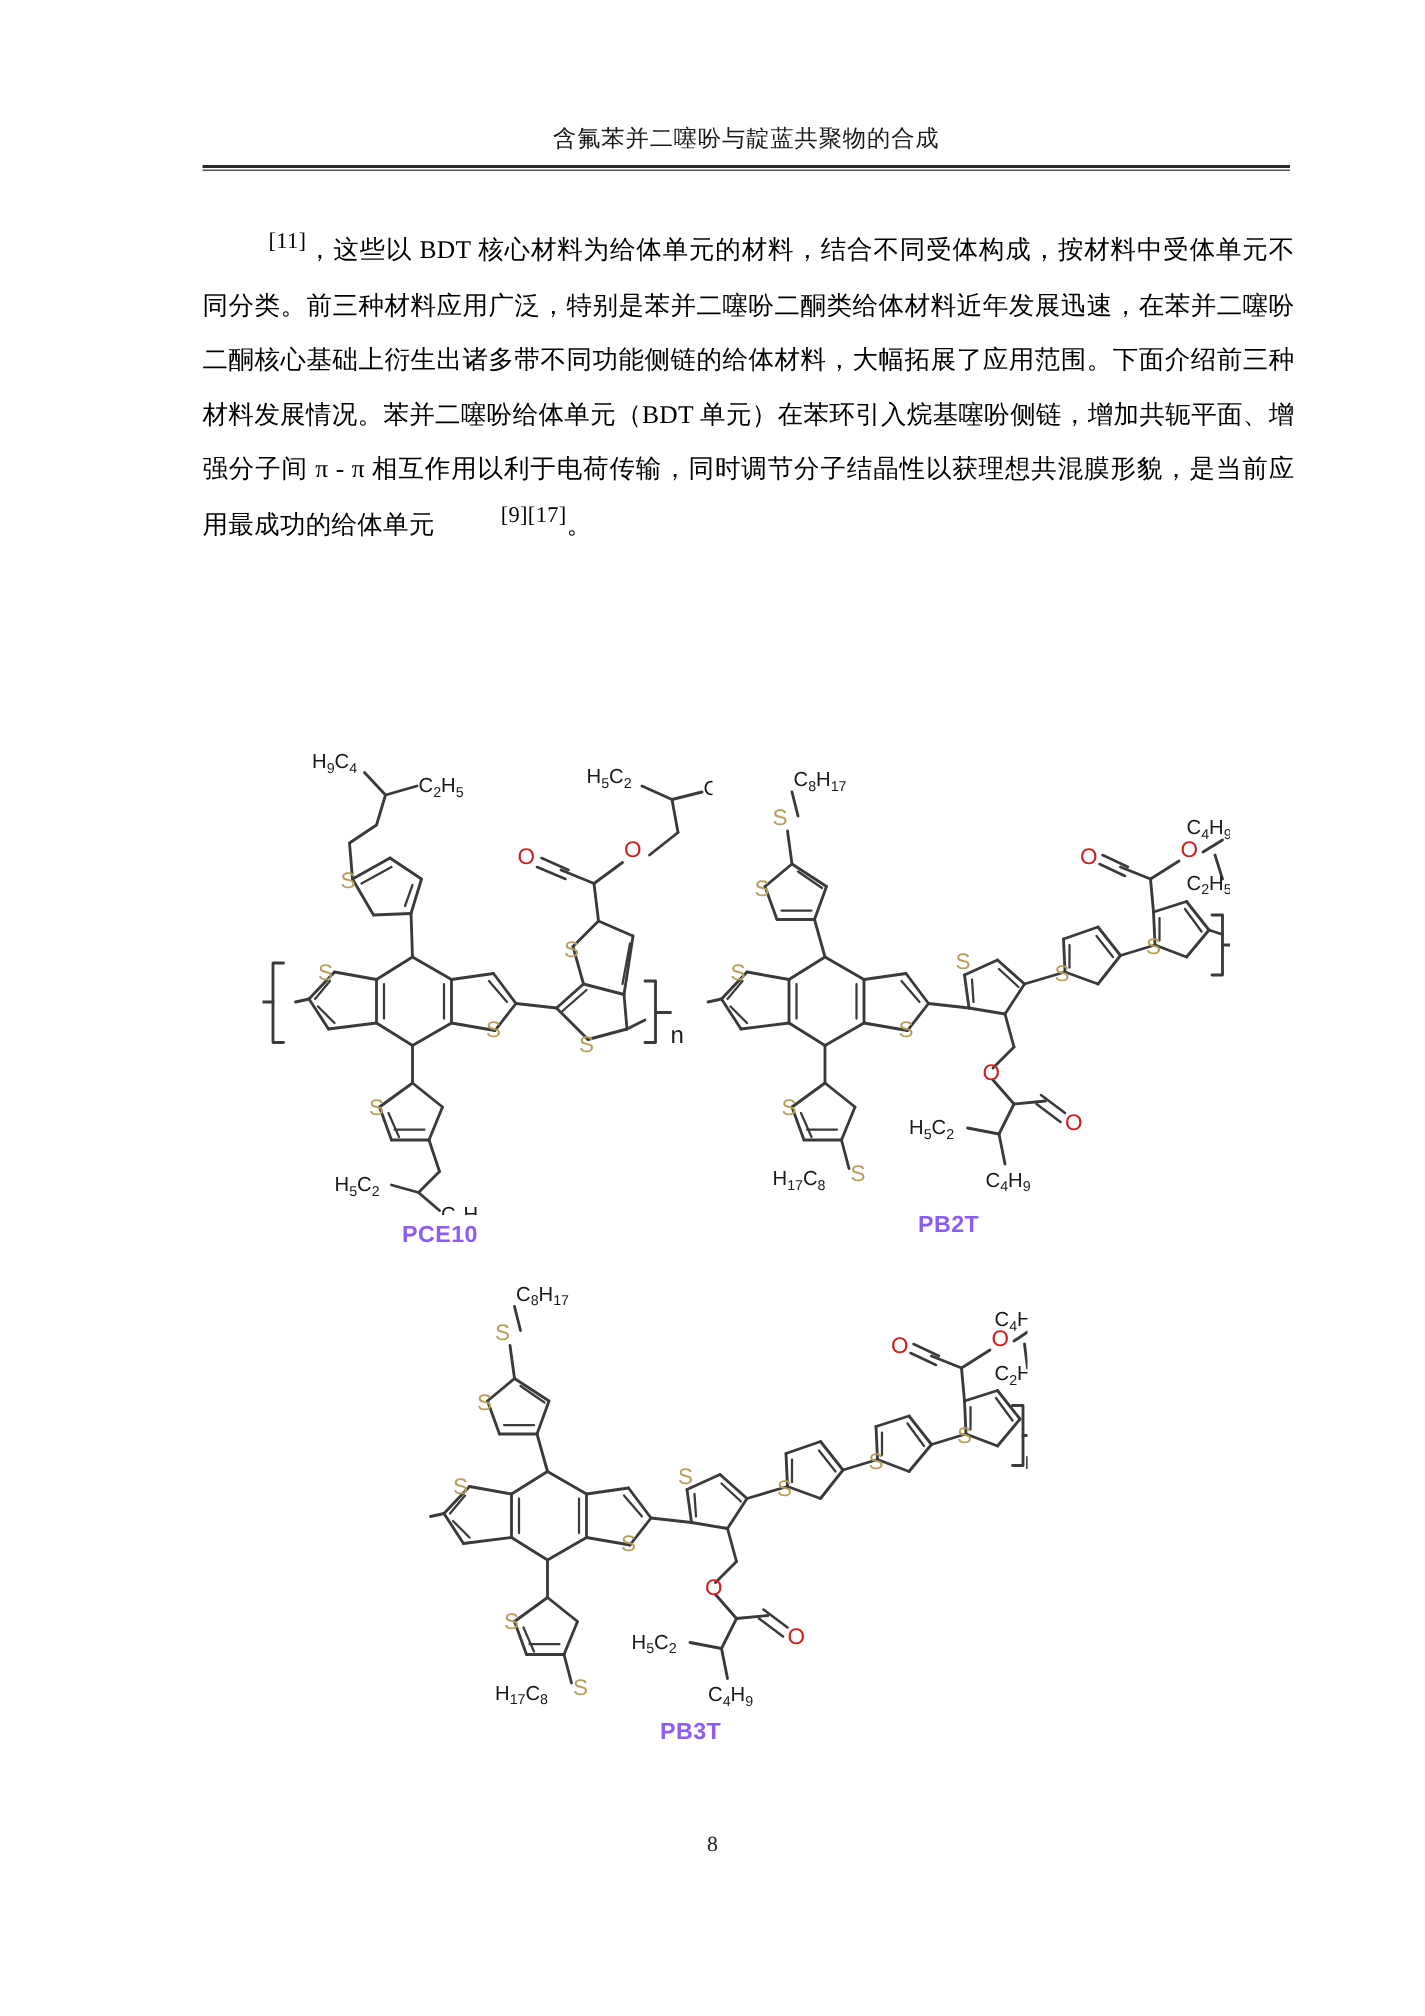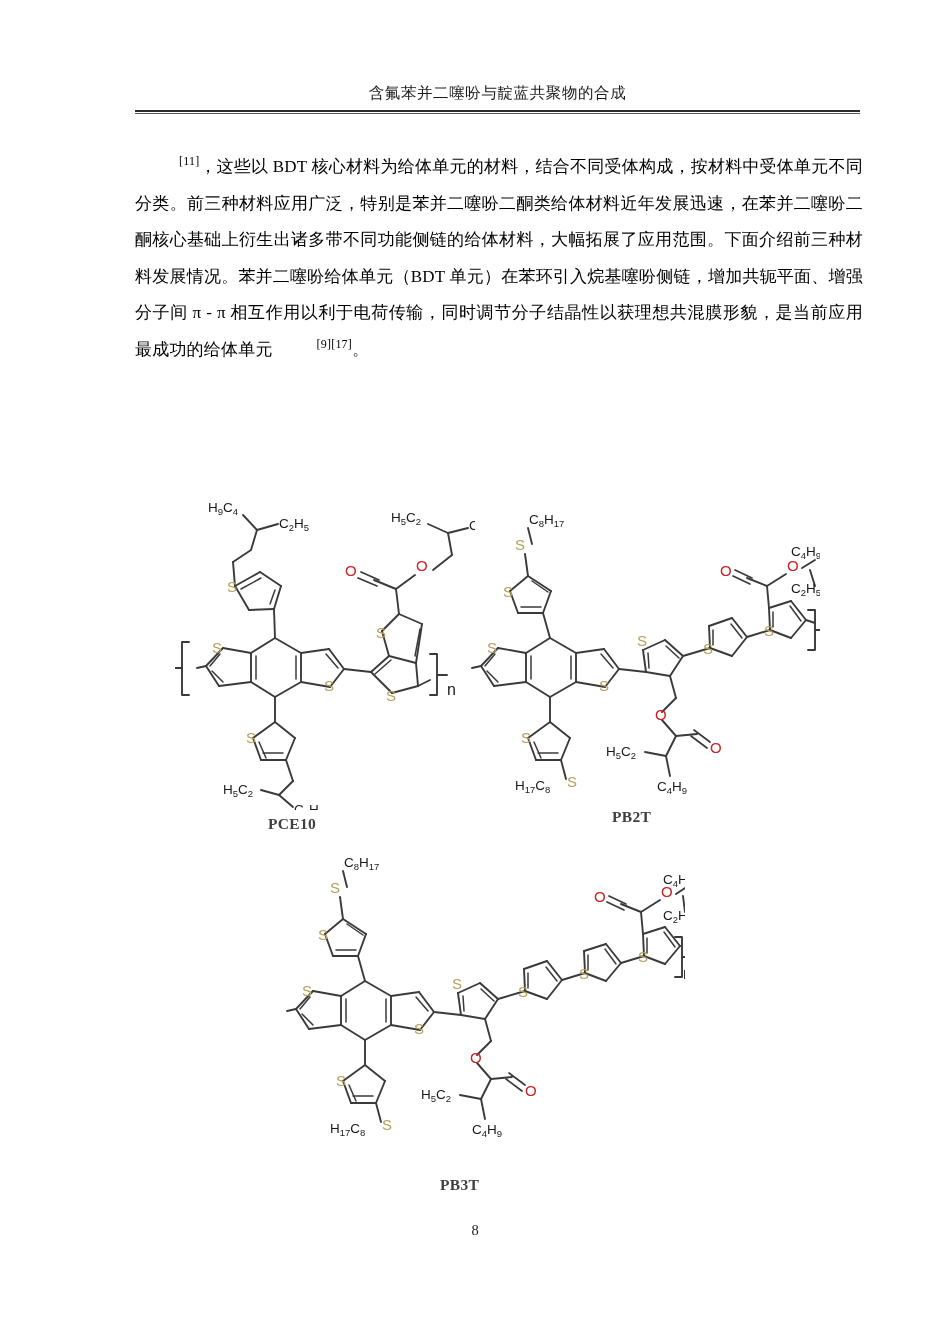--- a/index.html
+++ b/index.html
@@ -21,30 +21,30 @@
 
   
   .body-col{
     position:absolute;left:135px;top:132px;width:728px;
   }
   .para{
     font-size:17px;line-height:36.5px;text-align:justify;
     text-justify:inter-ideograph;text-indent:0;
     color:#000;letter-spacing:.2px;
   }
-  .para sup{font-size:12px;vertical-align:super;line-height:0;padding-left:44px;}
+  .para sup{font-size:15px;vertical-align:super;line-height:0;padding-left:44px;}
   .cite-lead{font-size:10.5px;vertical-align:super;line-height:0;}
 
   
   .structures{position:absolute;left:0;top:470px;width:950px;height:720px;}
   .struct{position:absolute;}
   .struct svg{display:block;}
   .sname{
-    position:absolute;font-family:Liberation Serif, serif;
-    font-weight:bold;font-size:15.5px;color:#404040;letter-spacing:.3px;
+    position:absolute;font-family:Liberation Sans, sans-serif;
+    font-weight:bold;font-size:15.5px;color:#8b5cf6;letter-spacing:.3px;
   }
 
   
   .pageno{
     position:absolute;left:0;right:0;top:1222px;text-align:center;
     font-size:14.5px;color:#222;
   }
 </style>
 </head>
 <body>
@@ -430,19 +430,19 @@
           <text x="59" y="25" font-size="13.5" fill="#1a1a1a">C<tspan font-size="9.5" dy="3">8</tspan><tspan dy="-3">H</tspan><tspan font-size="9.5" dy="3">17</tspan></text>
           <text x="45" y="291" font-size="13.5" fill="#1a1a1a">H<tspan font-size="9.5" dy="3">17</tspan><tspan dy="-3">C</tspan><tspan font-size="9.5" dy="3">8</tspan></text>
           <text x="136" y="257" font-size="13.5" fill="#1a1a1a">H<tspan font-size="9.5" dy="3">5</tspan><tspan dy="-3">C</tspan><tspan font-size="9.5" dy="3">2</tspan></text>
           <text x="187" y="292" font-size="13.5" fill="#1a1a1a">C<tspan font-size="9.5" dy="3">4</tspan><tspan dy="-3">H</tspan><tspan font-size="9.5" dy="3">9</tspan></text>
           <text x="378" y="42" font-size="13.5" fill="#1a1a1a">C<tspan font-size="9.5" dy="3">4</tspan><tspan dy="-3">H</tspan><tspan font-size="9.5" dy="3">9</tspan></text>
           <text x="378" y="78" font-size="13.5" fill="#1a1a1a">C<tspan font-size="9.5" dy="3">2</tspan><tspan dy="-3">H</tspan><tspan font-size="9.5" dy="3">5</tspan></text>
           <text x="398" y="137" font-size="16" fill="#1a1a1a">n</text>
         </g>
       </svg>
     </div>
-    <div class="sname" style="left:440px;top:706px;">PB3T</div>
+    <div class="sname" style="left:440px;top:676px;">PB3T</div>
 
   </div>
 
   <div class="pageno">8</div>
 
 </div>
 
 </body></html>

